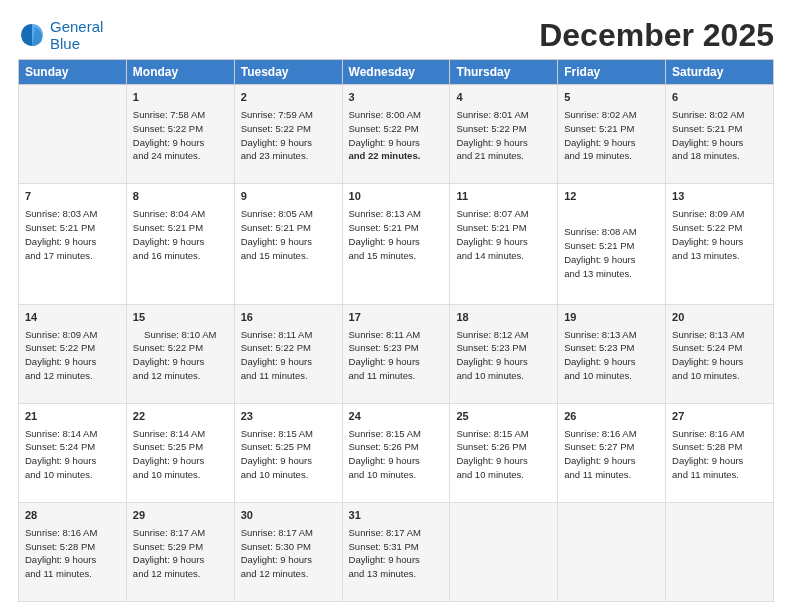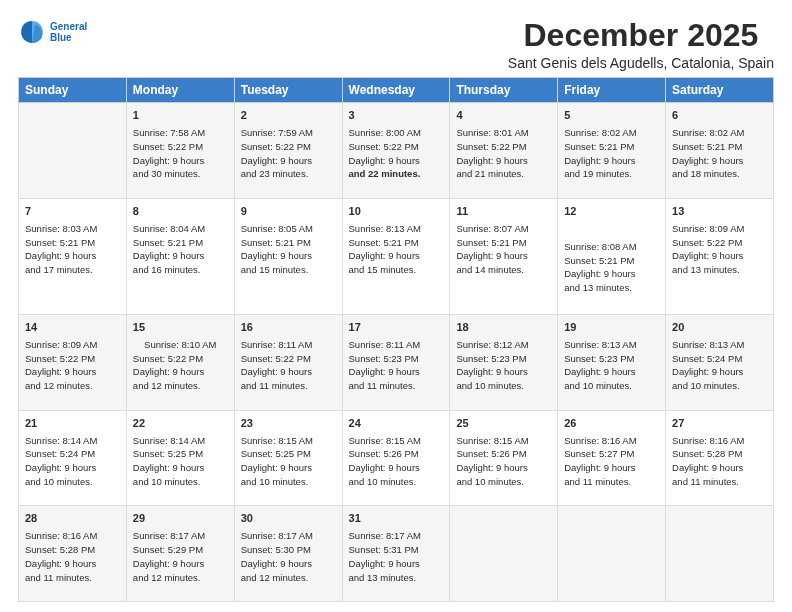--- a/index.html
+++ b/index.html
@@ -22,22 +22,22 @@
       justify-content: space-between;
       align-items: flex-start;
       margin-bottom: 6px;
     }
     .logo {
       display: flex;
       align-items: center;
       gap: 4px;
     }
     .logo-text {
-      font-size: 10px;
-      font-weight: bold;
+      font-size: 15px;
+      font-weight: normal;
       color: #2c2c2c;
       line-height: 1.15;
     }
     .logo-text span {
       color: #1a6bb5;
     }
     .logo-icon {
       width: 28px;
       height: 28px;
     }
@@ -105,21 +105,20 @@
         <path d="M18 4 C26 4 32 10 32 18 C32 26 26 32 18 32 L18 4Z" fill="#5aabee"></path>
         <path d="M22 8 Q34 14 30 26 Q26 32 18 32 Z" fill="#3a8fd4"></path>
       </svg>
       <div class="logo-text">
         <div><span>General</span></div>
         <div><span style="color:#1a6bb5">Blue</span></div>
       </div>
     </div>
     <div class="title-area">
       <div class="main-title">December 2025</div>
-      <div class="subtitle">Sant Genis dels Agudells, Catalonia, Spain</div>
     </div>
   </div>
 
   <table>
     <thead>
       <tr>
       <th>Sunday</th>
           <th>Monday</th>
           <th>Tuesday</th>
           <th>Wednesday</th>
@@ -129,21 +128,21 @@
         </tr>
     </thead>
     <tbody id="calendar-body">
     <tr>
           <td class="empty-cell"></td>
           <td>
             <span class="day-num">1</span>
             <span style="display: block;">Sunrise: 7:58 AM</span>
             <span style="display: block;">Sunset: 5:22 PM</span>
             <span style="display: block;">Daylight: 9 hours</span>
-            <span style="display: block;">and 30 minutes.</span>
+            <span style="display: block;">and 24 minutes.</span>
           </td>
           <td>
             <span class="day-num">2</span>
             <span style="display: block;">Sunrise: 7:59 AM</span>
             <span style="display: block;">Sunset: 5:22 PM</span>
             <span style="display: block;">Daylight: 9 hours</span>
             <span style="display: block;">and 23 minutes.</span>
           </td>
           <td>
             <span class="day-num">3</span>

